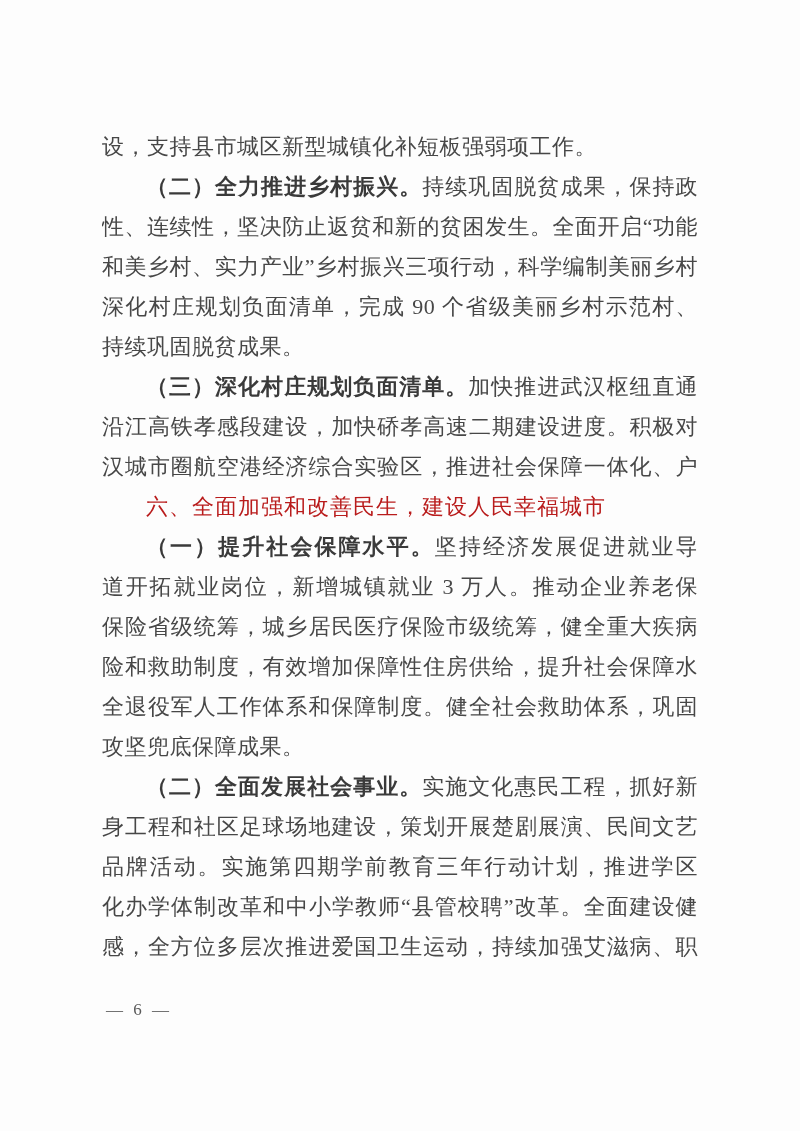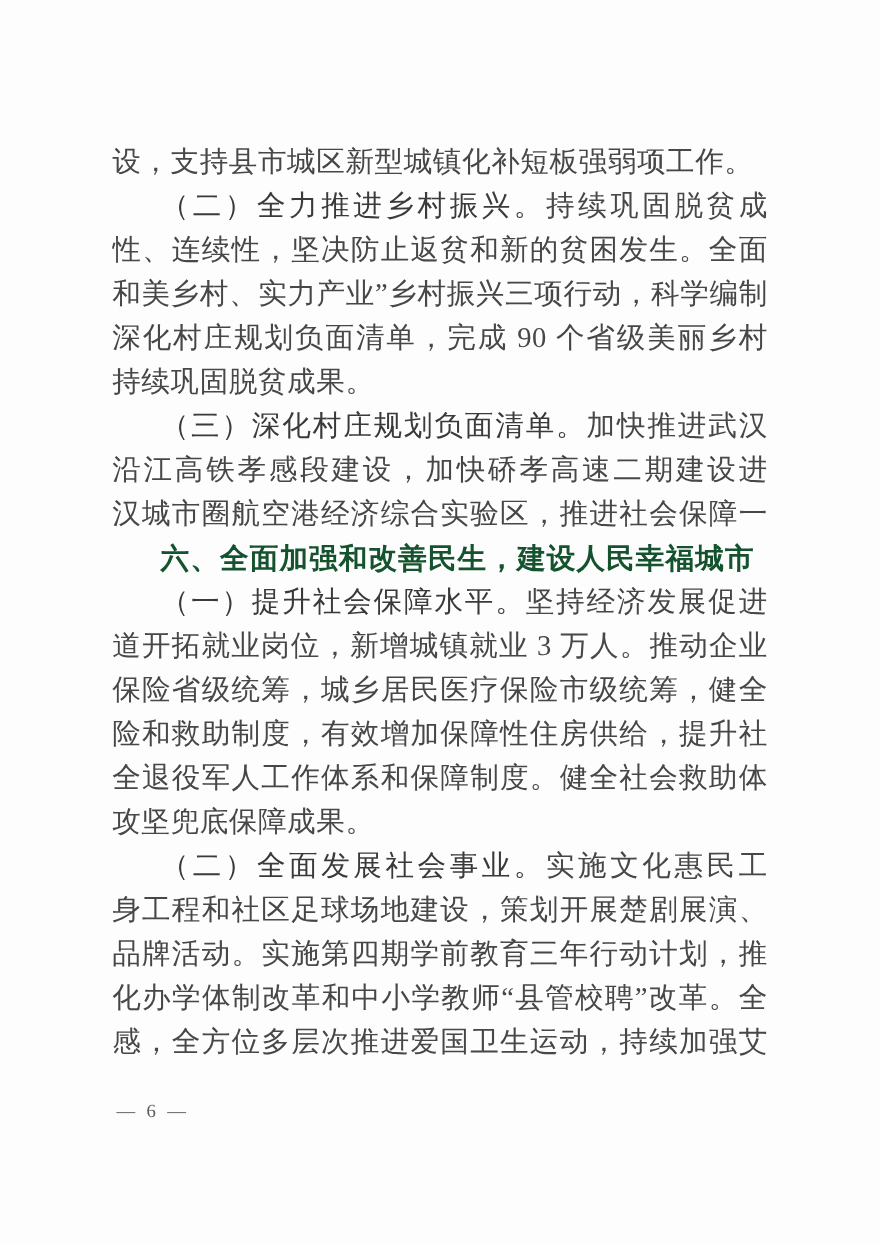--- a/index.html
+++ b/index.html
@@ -12,38 +12,38 @@
   }
   .page {
     position: absolute; left: 0; top: 0;
     width: 800px; height: 1131px;
     background: #fdfdfd;
   }
   .doc {
     position: absolute;
     left: 102px; top: 127px;
     width: 596px;
-    font-size: 26px;
+    font-size: 22px;
     line-height: 40px;
     color: #474747;
     letter-spacing: 0.5px;
   }
   .line {
     height: 40px;
     overflow: hidden;
     text-align: justify;
   }
   .line.fill { text-align-last: justify; }
   .line.lastline { text-align-last: left; }
   .line.indent { text-indent: 44px; }
-  .lead { font-weight: normal; color: #3a3a3a; }
+  .lead { font-weight: bold; color: #3a3a3a; }
   .line.heading {
     font-family: "Liberation Sans", "DejaVu Sans", sans-serif;
-    font-weight: 700;
-    color: #14532d;
+    font-weight: 400;
+    color: #b91c1c;
     text-align: right;
     text-align-last: left;
     letter-spacing: 1px;
   }
   .footer {
     position: absolute;
     left: 106px; top: 995px;
     font-size: 17px;
     line-height: 30px;
     color: #5a5a5a;

